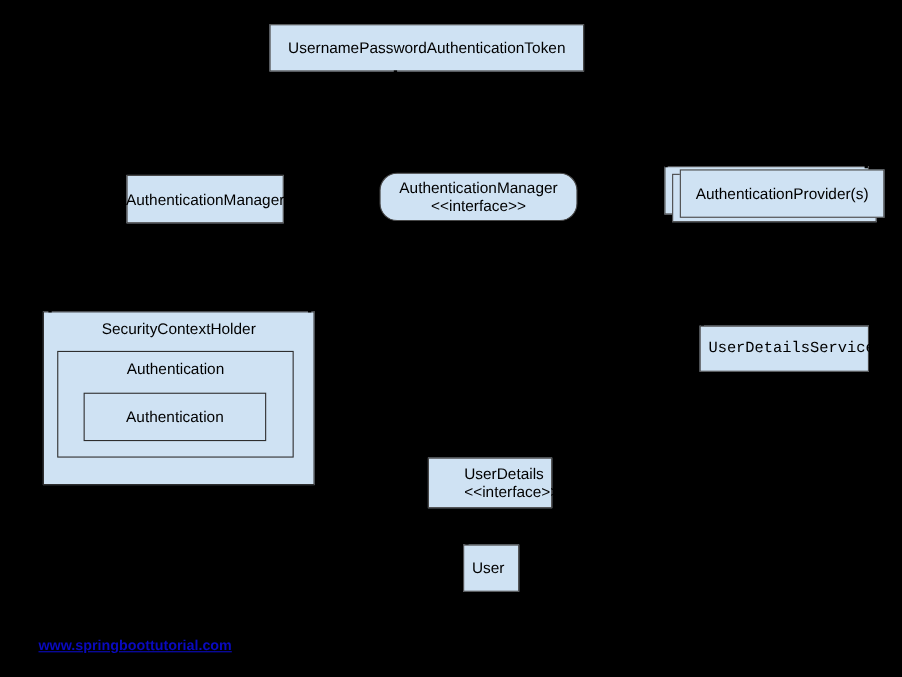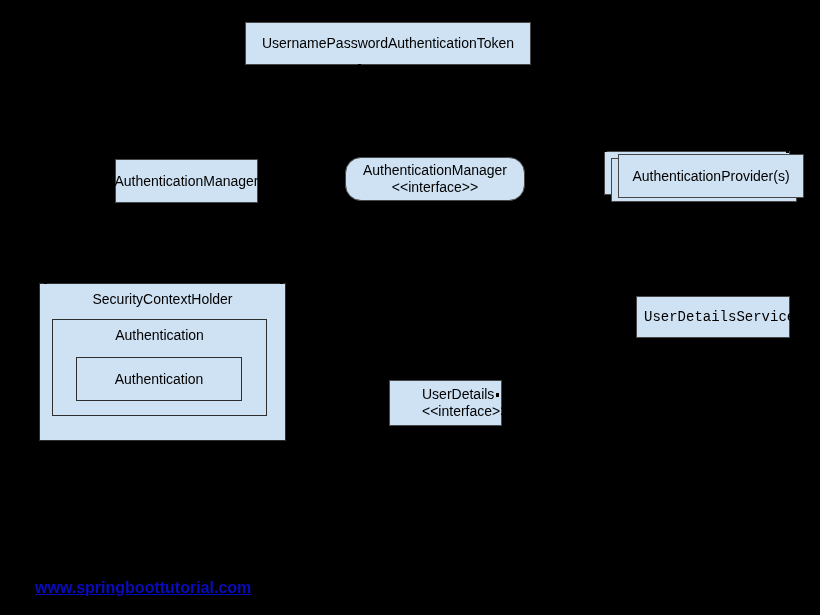--- a/index.html
+++ b/index.html
@@ -49,21 +49,21 @@
     box-sizing:border-box;
   }
   .tick{
     position:absolute;
     width:3px;height:4px;
     background:#000;
   }
   #footer-link{
     position:absolute;
     left:35px;top:579px;
-    font-size:16px;
+    font-size:13px;
     font-weight:bold;
     text-decoration:underline;
     color:#0a0abf;
   }
 </style>
 </head>
 <body>
 
 <div id="canvas">
 
@@ -96,25 +96,28 @@
   </div>
 
   <div class="container-box" style="left:52px;top:319px;width:215px;height:97px;">
     <span class="title">Authentication</span>
   </div>
 
   <div class="node" style="left:76px;top:357px;width:166px;height:44px;border:1.5px solid #2e2e2e;text-align:center;">
     <span>Authentication</span>
   </div>
 
-  <div class="node left-align" style="left:389px;top:380px;width:113px;height:46px;padding-left:32px;">
+  <div class="node left-align" style="left:389px;top:416px;width:113px;height:46px;padding-left:32px;">
     <span>UserDetails</span>
     <span>&lt;&lt;interface&gt;&gt;</span>
   </div>
 
+  <div class="node left-align" style="left:421px;top:495px;width:51px;height:43px;">
+    <span>User</span>
+  </div>
 
   <div class="tick" style="left:247px;top:17px;"></div>
   <div class="tick" style="left:358px;top:64px;"></div>
   <div class="tick" style="left:375px;top:263px;"></div>
   <div class="tick" style="left:44px;top:280px;"></div>
   <div class="tick" style="left:280px;top:280px;"></div>
   <div class="tick" style="left:637px;top:292px;"></div>
   <div class="tick" style="left:604px;top:148px;"></div>
   <div class="tick" style="left:786px;top:149px;"></div>
   <div class="tick" style="left:496px;top:393px;"></div>

